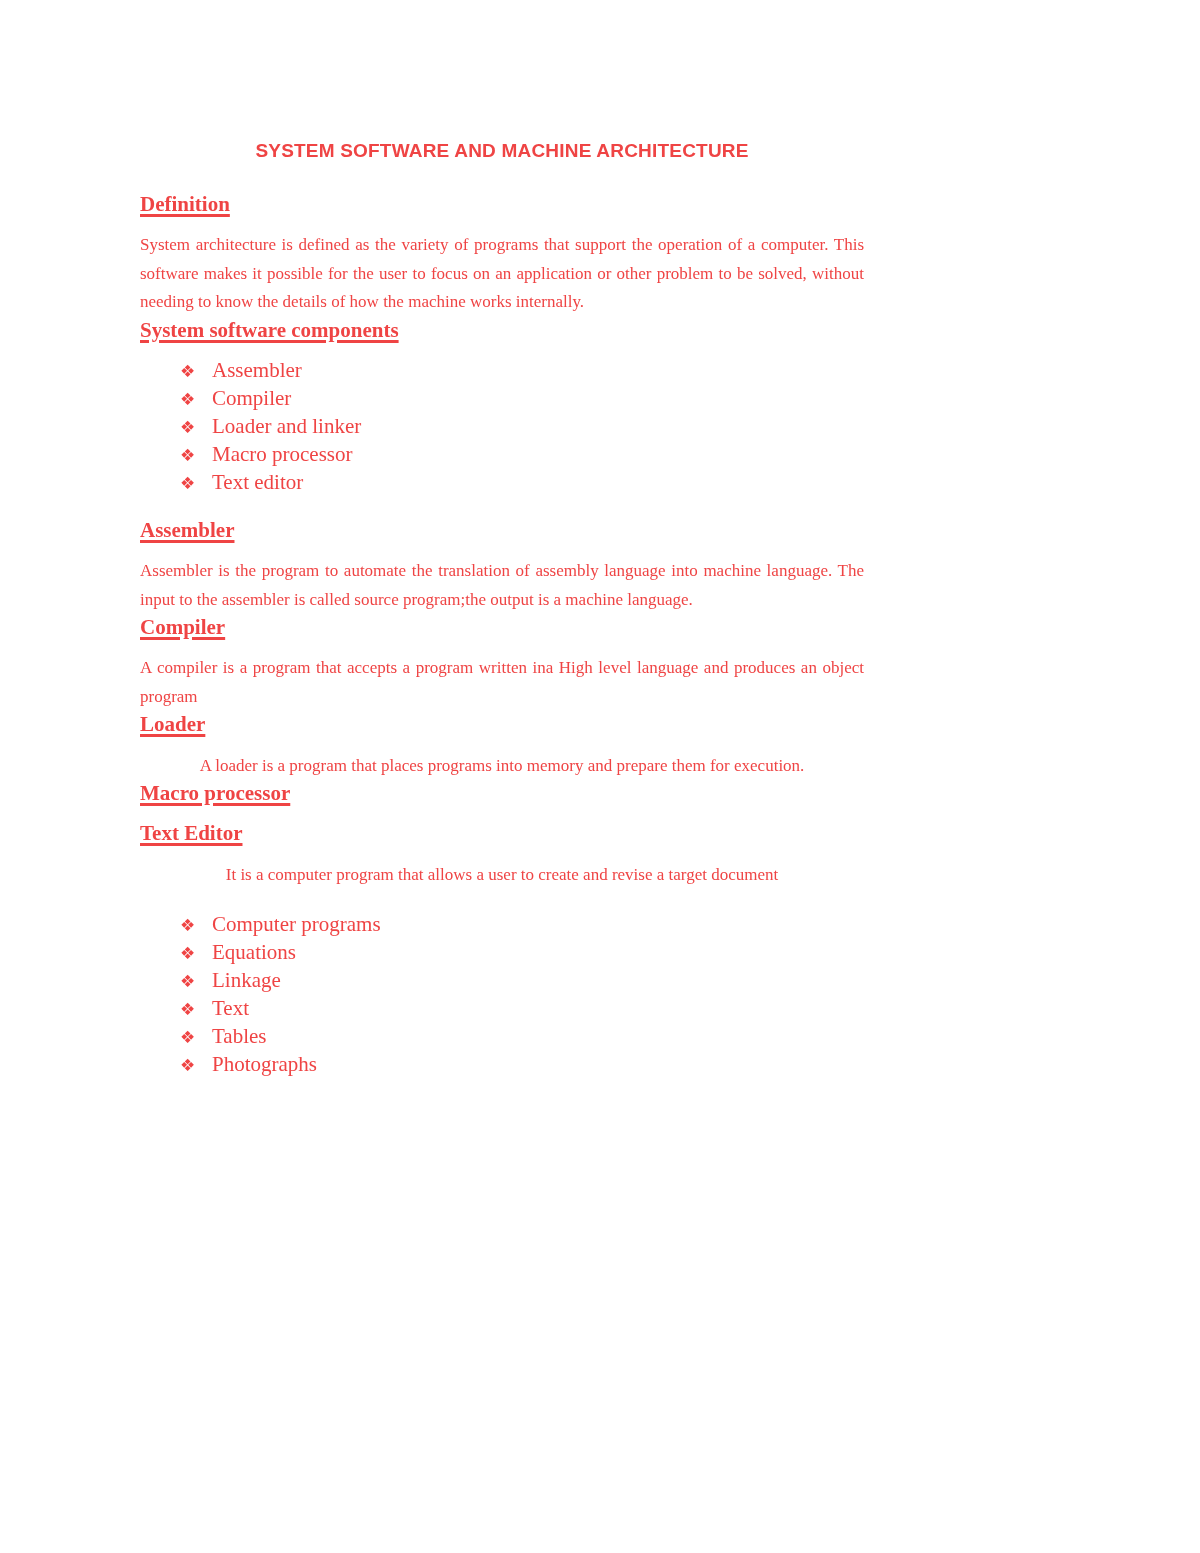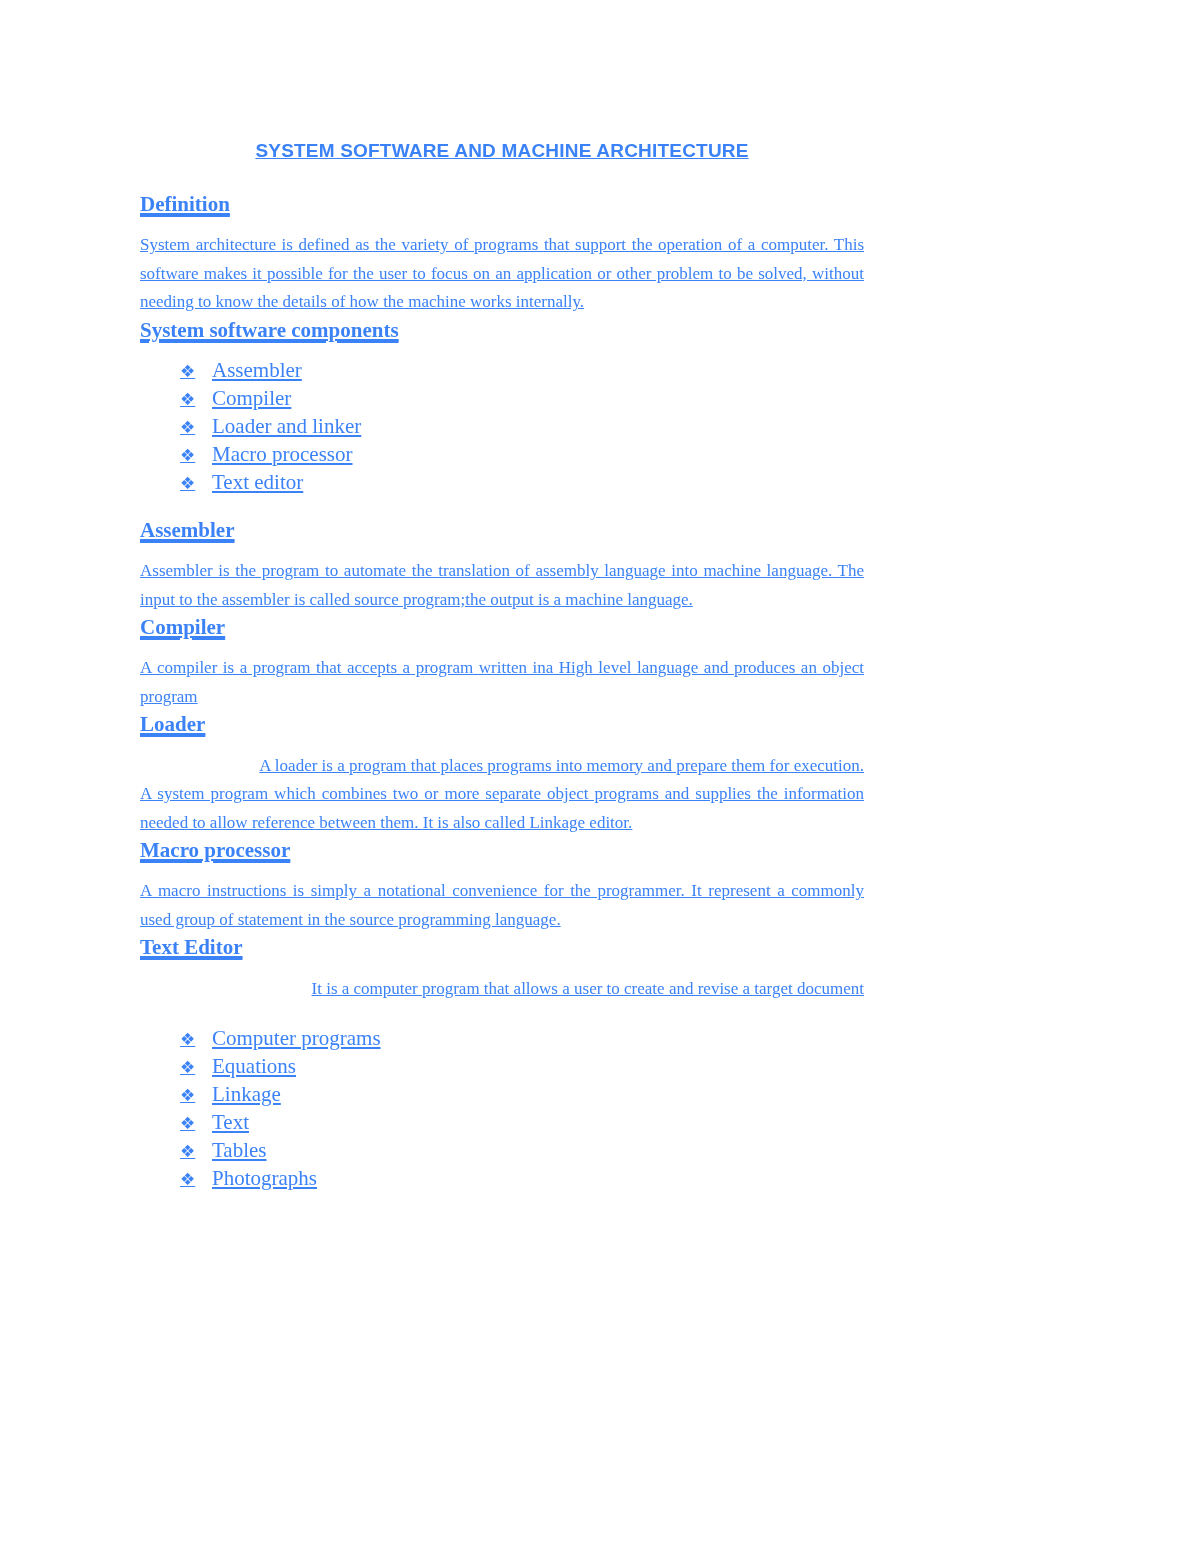--- a/index.html
+++ b/index.html
@@ -8,23 +8,22 @@
     background: #ffffff;
   }
   .page {
     position: relative;
     width: 1004px;
     height: 1553px;
     background: #ffffff;
     box-sizing: border-box;
     padding: 140px 140px 0 140px;
     font-family: "Liberation Serif", "DejaVu Serif", serif;
-    color: #3b82f6;
+    color: #ef4444;
     overflow: hidden;
-    text-decoration: underline;
   }
   .doc-title {
     text-align: center;
     font-family: "Liberation Sans", "DejaVu Sans", sans-serif;
     font-weight: bold;
     font-size: 19px;
     letter-spacing: 0.2px;
     margin: 0 0 28px 0;
     line-height: 1.2;
   }
@@ -38,21 +37,21 @@
     text-decoration-thickness: 2.5px;
   }
   .para {
     font-size: 17px;
     line-height: 28.5px;
     text-align: justify;
     margin: 0 0 22px 0;
   }
   .para:last-child { margin-bottom: 0; }
   .para-left {
-    text-align: right;
+    text-align: center;
   }
   .bullets {
     list-style: none;
     margin: 0 0 20px 0;
     padding: 0 0 0 40px;
   }
   .bullets li {
     font-size: 21px;
     line-height: 27px;
     display: flex;
@@ -120,26 +119,24 @@
     <div class="heading">Compiler</div>
     <p class="para">A compiler is a program that accepts a program written ina High level language and produces an object program</p>
   </div>
 
   <div class="sec">
     <div class="heading">Loader</div>
     <p class="para para-left">A loader is a program that places programs into memory and prepare them for execution.</p>
   </div>
 
   <div class="sec">
-    <p class="para">A system program which combines two or more separate object programs and supplies the information needed to allow reference between them. It is also called Linkage editor.</p>
   </div>
 
   <div class="sec">
     <div class="heading">Macro processor</div>
-    <p class="para">A macro instructions is simply a notational convenience for the programmer. It represent a commonly used group of statement in the source programming language.</p>
   </div>
 
   <div class="sec">
     <div class="heading">Text Editor</div>
     <p class="para para-left">It is a computer program that allows a user to create and revise a target document</p>
     <ul class="bullets">
       <li>
         <span class="bullet-mark">❖</span>
         <span class="bullet-text">Computer programs</span>
       </li>

